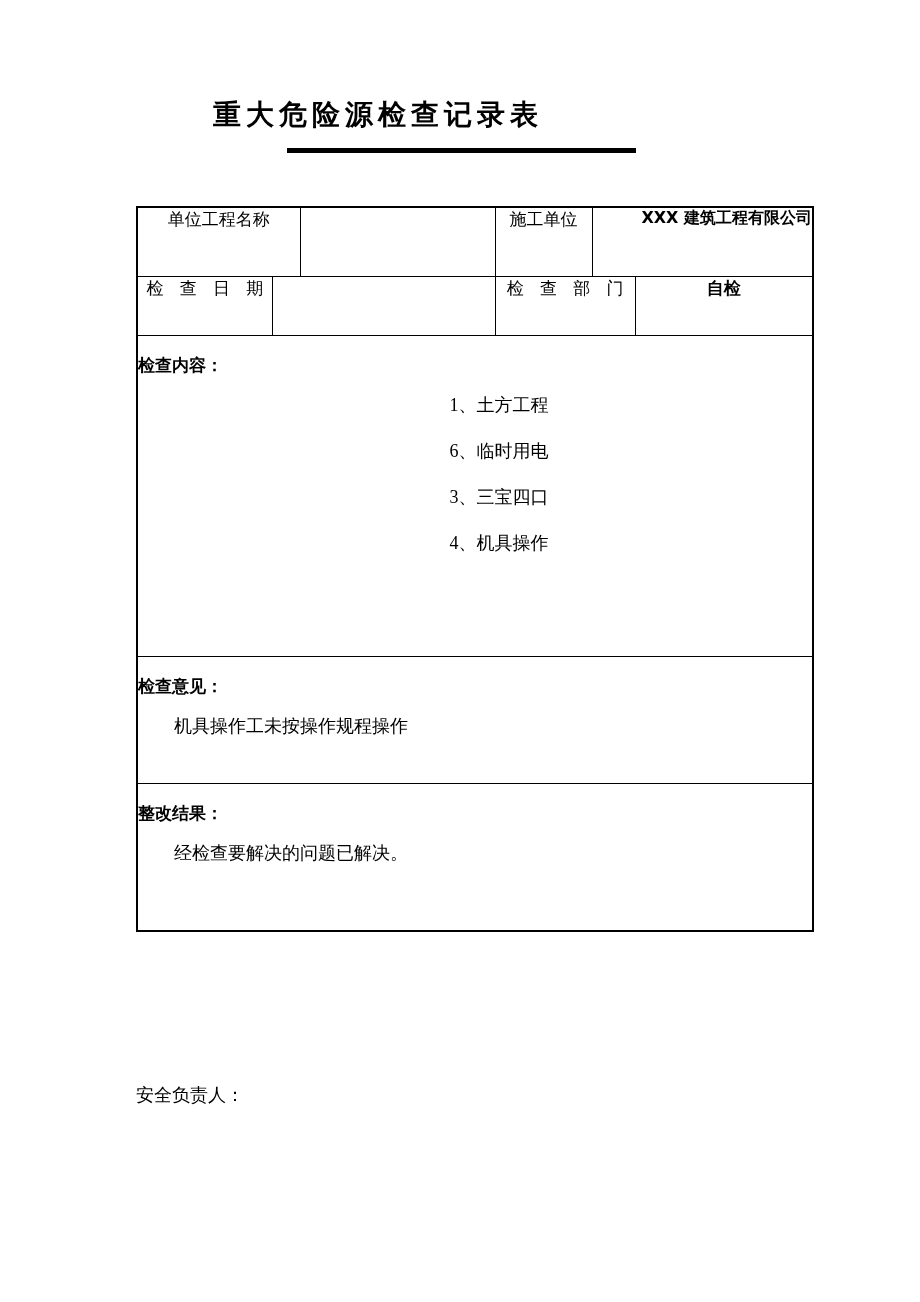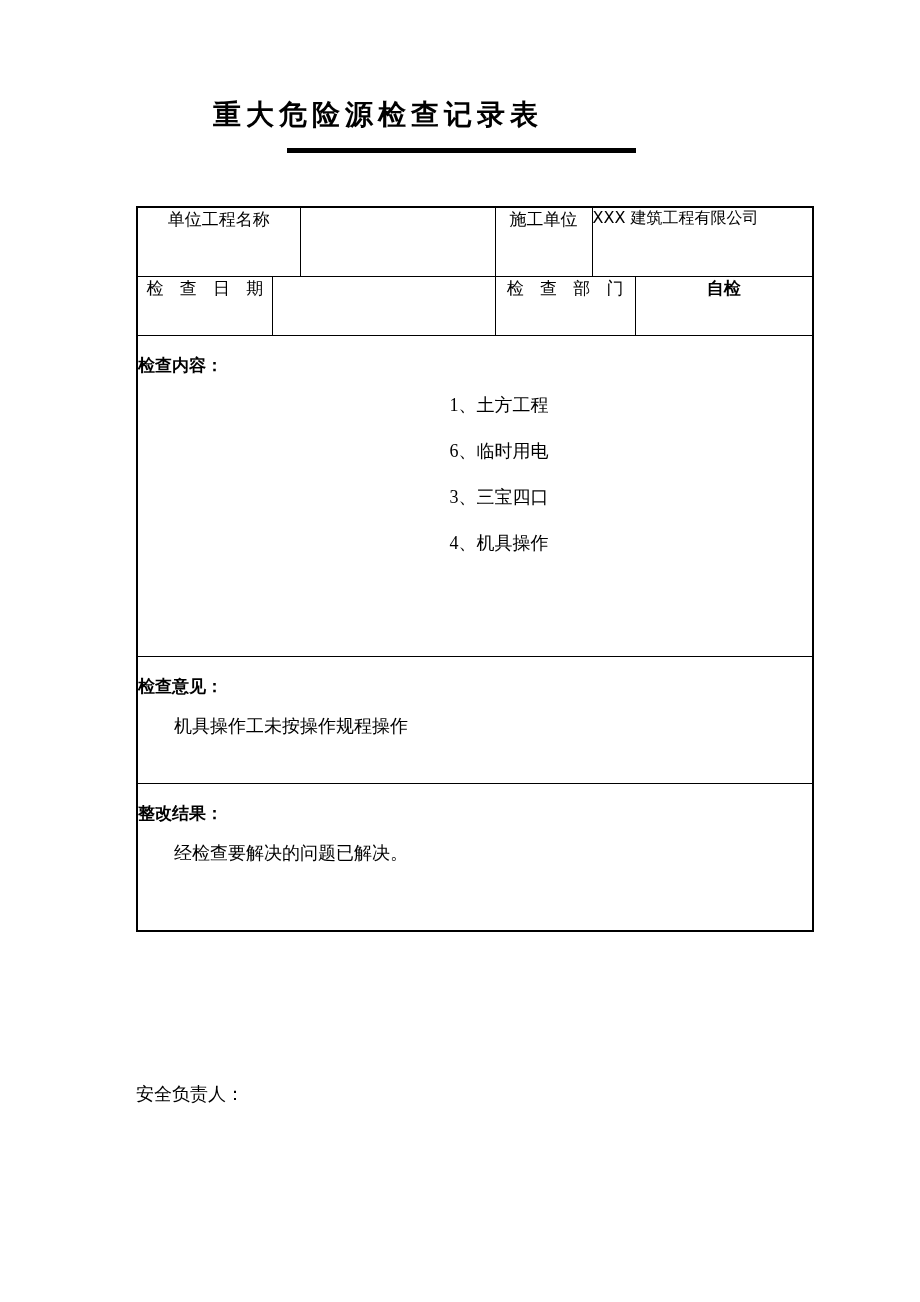--- a/index.html
+++ b/index.html
@@ -65,24 +65,24 @@
     vertical-align: middle;
     font-size: 17px;
     font-family: "Liberation Serif", "DejaVu Serif", serif;
   }
   .lbl-spaced {
     letter-spacing: 6px;
     text-indent: 6px;
     font-size: 17px;
   }
   .val-cell {
-    text-align: left;
+    text-align: right;
     vertical-align: middle;
     font-family: "DejaVu Sans", "Liberation Sans", sans-serif;
-    font-weight: normal;
+    font-weight: bold;
     font-size: 16px;
   }
   .val-cell-serif {
     text-align: center;
     vertical-align: middle;
     font-family: "DejaVu Sans", "Liberation Sans", sans-serif;
     font-weight: bold;
     font-size: 17px;
     border-radius: 7px;
   }
@@ -124,21 +124,21 @@
   .para-short {
     text-indent: 36px;
     padding-right: 0;
   }
 
   
   .signature-line {
     position: absolute;
     left: 136px;
     top: 1082px;
-    font-family: Liberation Mono, monospace;
+    font-family: Liberation Sans, sans-serif;
     font-size: 18px;
     line-height: 26px;
     white-space: nowrap;
   }
 </style>
 </head>
 <body>
 
 <div class="doc-title">重大危险源检查记录表</div>
 <div class="title-rule"></div>

